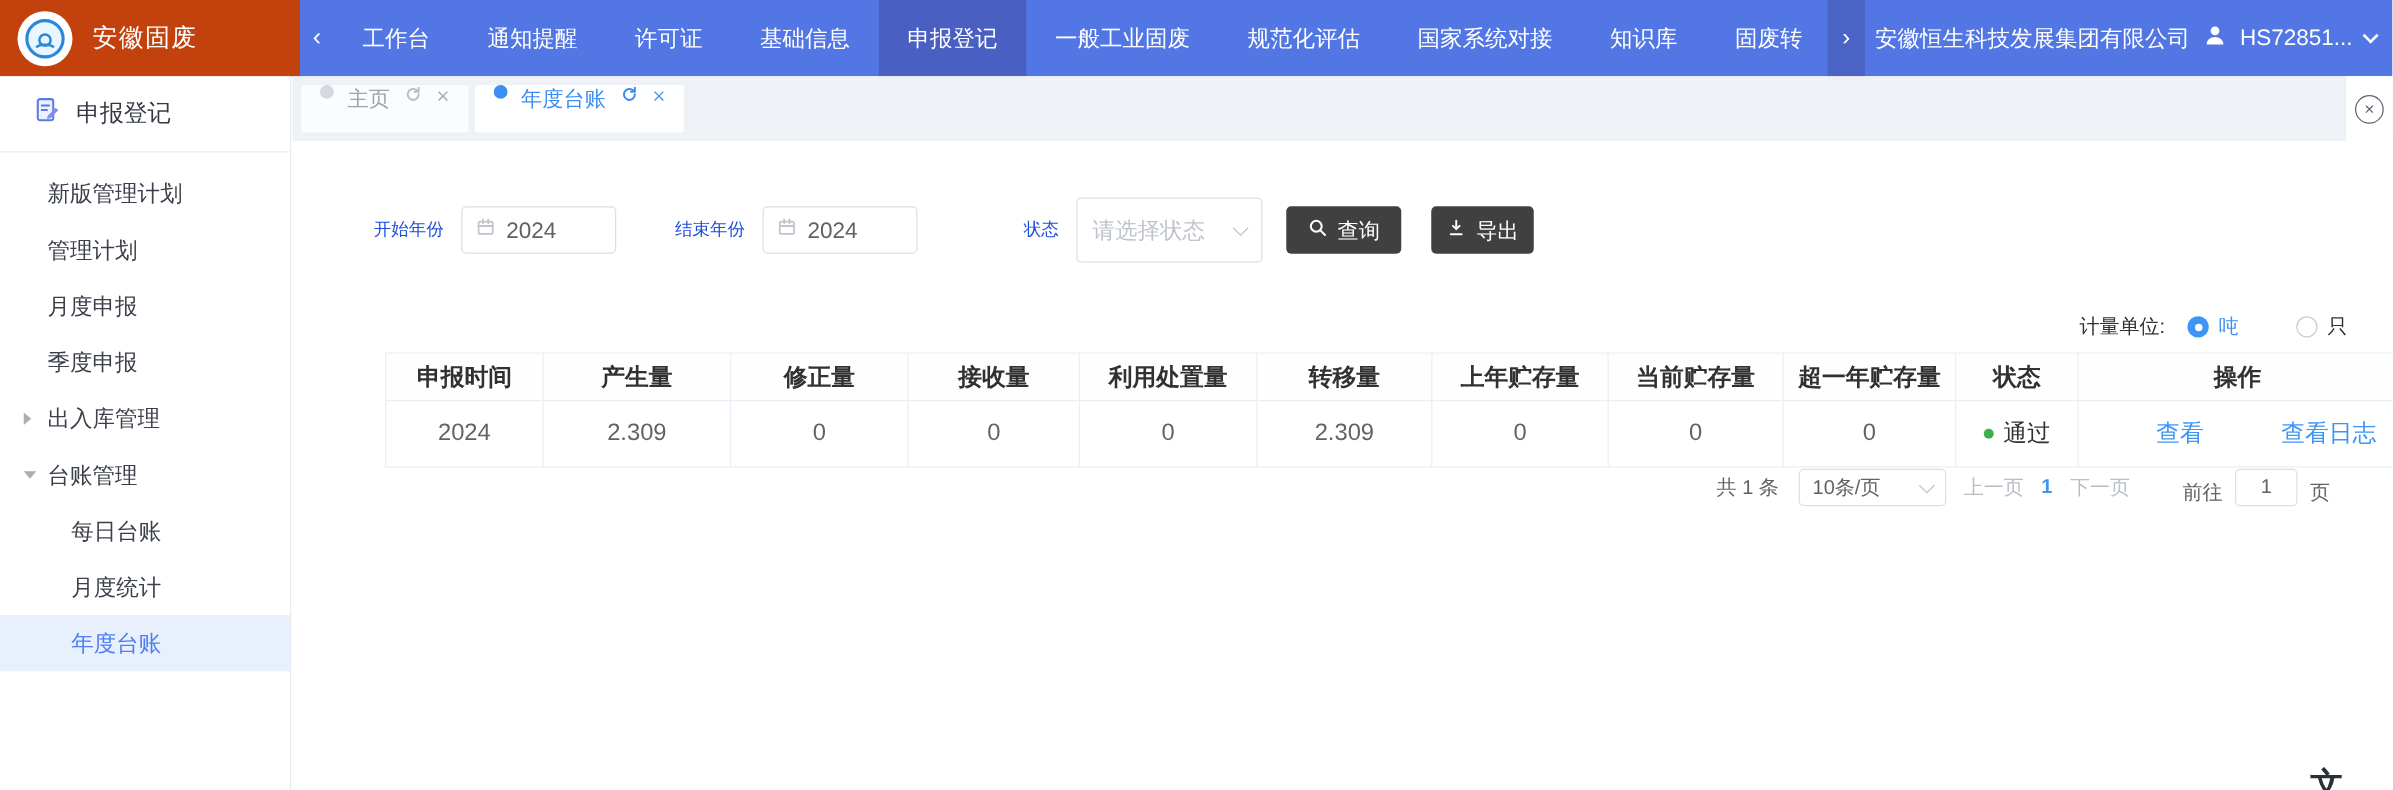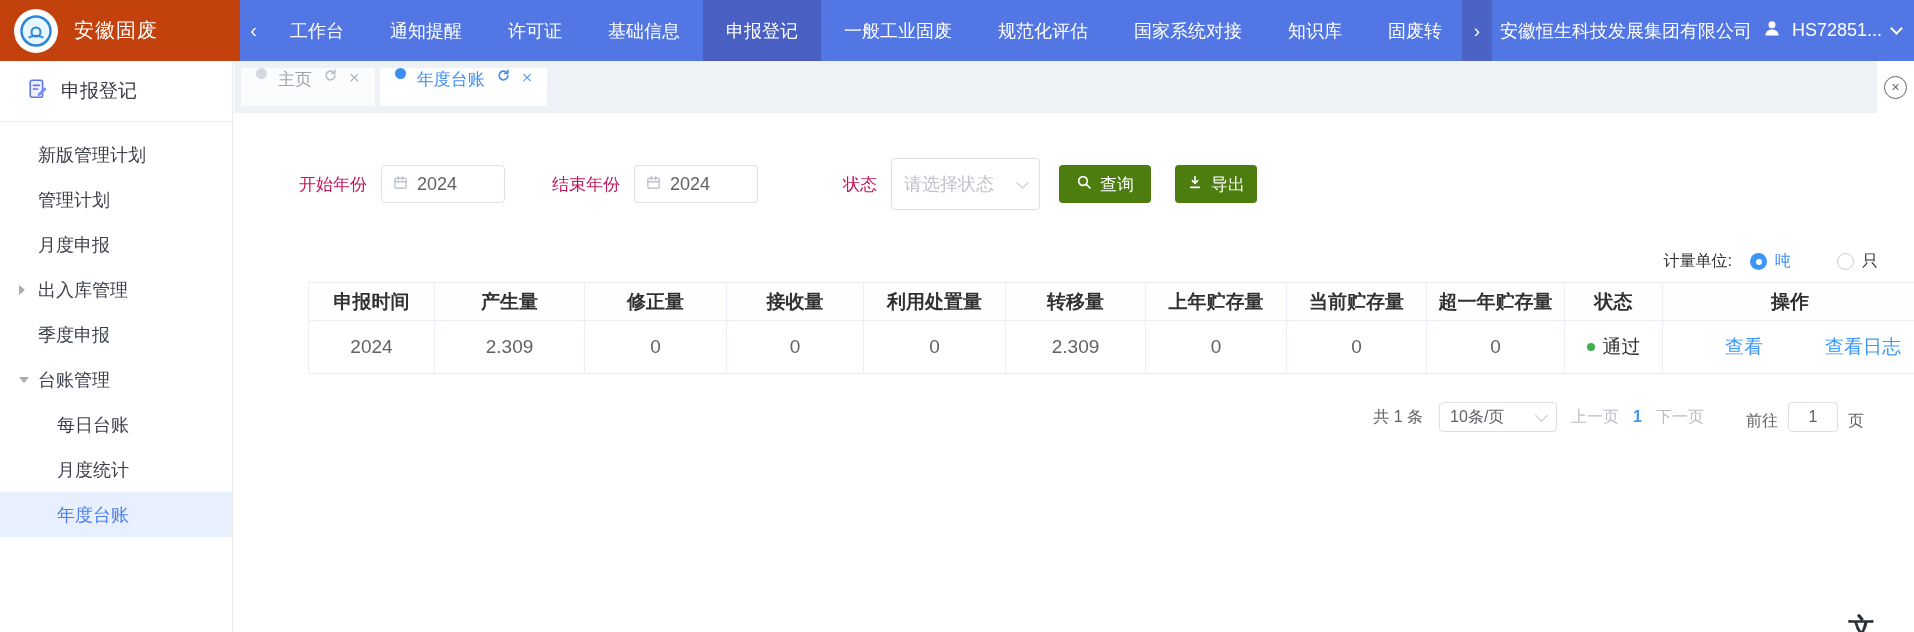--- a/index.html
+++ b/index.html
@@ -38,27 +38,27 @@
   .tab-dot { width:11px; height:11px; border-radius:50%; flex:0 0 auto; }
   .tab.inactive .tab-dot { background:#d5d8de; }
   .tab.active .tab-dot { background:#3d8ef2; }
   .tab-x { font-size:19px; line-height:1; cursor:pointer; }
   .close-all { position:absolute; right:0; top:0; width:37px; height:52px; background:#fff; display:flex; align-items:center; justify-content:center; cursor:pointer; }
   .close-all .circ { width:23px; height:23px; border:1.5px solid #5f6570; border-radius:50%; display:flex; align-items:center; justify-content:center; font-size:14px; color:#5f6570; }
 
   
   .content { position:absolute; left:234px; top:113px; right:0; bottom:0; background:#fff; }
   .filter-row { display:flex; align-items:center; margin:45px 0 0 65px; }
-  .f-label { font-size:17px; color:#be185d; margin-right:14px; white-space:nowrap; }
+  .f-label { font-size:14px; color:#1d4ed8; margin-right:14px; white-space:nowrap; }
   .input-box { width:124px; height:38px; border:1px solid #dcdfe6; border-radius:4px; display:flex; align-items:center; gap:8px; padding:0 10px; background:#fff; }
   .input-box input { border:none; outline:none; width:100%; font-size:18px; color:#606266; font-family:inherit; background:transparent; }
   .gap1 { margin-left:47px; } .gap2 { margin-left:85px; }
   .select-box { width:149px; height:52px; border:1px solid #dcdfe6; border-radius:4px; display:flex; align-items:center; justify-content:space-between; padding:0 12px; color:#bfc4cc; font-size:18px; cursor:pointer; }
   .sel-chev { width:9px; height:9px; border-right:1.6px solid #c0c4cc; border-bottom:1.6px solid #c0c4cc; transform:rotate(45deg); margin-top:-4px; flex:0 0 auto; }
-  .btn { height:38px; border:none; border-radius:4px; background:#4d7c0f; color:#fff; font-size:17px; display:flex; align-items:center; gap:8px; padding:0 20px; cursor:pointer; font-family:inherit; }
+  .btn { height:38px; border:none; border-radius:4px; background:#404040; color:#fff; font-size:17px; display:flex; align-items:center; gap:8px; padding:0 20px; cursor:pointer; font-family:inherit; }
   .btn.search { margin-left:19px; width:92px; justify-content:center; padding:0; }
   .btn.export { margin-left:24px; width:82px; justify-content:center; padding:0; }
 
   .unit-row { display:flex; justify-content:flex-end; align-items:center; margin:41px 36px 0 0; font-size:16px; color:#303133; }
   .radio { width:17px; height:17px; border-radius:50%; flex:0 0 auto; margin:0 8px 0 0; }
   .radio.on { background:#3d96f5; position:relative; }
   .radio.on::after { content:""; position:absolute; left:5.5px; top:5.5px; width:6px; height:6px; border-radius:50%; background:#fff; }
   .radio.off { border:1px solid #c8ccd4; background:#fff; }
   .unit-opt { display:flex; align-items:center; margin-left:18px; cursor:pointer; }
   .unit-opt.sel { color:#3d8ef2; }
@@ -66,21 +66,21 @@
 
   .table-wrap { margin:10px 35px 0 37px;padding-left:37px; }
   table { width:100%; border-collapse:collapse; table-layout:fixed; }
   th { height:38px; font-size:19px; color:#303133; font-weight:bold; border:1px solid #ebeef5; background:#fefefe; text-align:center; }
   td { height:53px; font-size:19px; color:#606266; border:1px solid #ebeef5; text-align:center; }
   td.actions { text-align:left; padding-left:14px; }
   .status-dot { display:inline-block; width:8px; height:8px; border-radius:50%; background:#3eb04b; margin-right:8px; vertical-align:middle; }
   .status-txt { color:#303133; vertical-align:middle; }
   .link { color:#3d96f5; cursor:pointer; margin-right:14px;margin-left:48px; }
 
-  .pager { display:flex; justify-content:flex-end; align-items:center; margin:28px 50px 0 0; font-size:16px; color:#606266; }
+  .pager { display:flex; justify-content:flex-end; align-items:center; margin:1px 50px 0 0; font-size:16px; color:#606266; }
   .pg-total { margin-right:16px; }
   .pg-size { width:118px; height:30px; border:1px solid #dcdfe6; border-radius:4px; display:flex; align-items:center; justify-content:space-between; padding:0 10px; color:#606266; cursor:pointer; }
   .pg-prev,.pg-next { color:#b8bdc6; margin:0 14px; cursor:default; }
   .pg-cur { color:#3d96f5; font-weight:bold; cursor:pointer; }
   .pg-goto { margin-left:28px; display:flex; align-items:flex-end; gap:10px; }
   .pg-input { width:50px; height:30px; border:1px solid #dcdfe6; border-radius:4px; text-align:center; font-size:16px; color:#606266; outline:none; font-family:inherit; }
 
   .float-glyph { position:absolute; right:39px; bottom:-14px; font-size:27px; color:#2b2f36; font-weight:bold; }
 </style>
 </head>
@@ -133,25 +133,25 @@
         <path d="M7 8h6.5M7 12h4.5" stroke="#5e79e8" stroke-width="1.8" stroke-linecap="round"></path>
         <path d="M12.2 17l7-7 2.2 2.2-7 7-2.9.7z" fill="#7b8ff0"></path>
       </svg>
     </span>
     <span>申报登记</span>
   </div>
   <div class="side-menu">
     <div class="side-item">新版管理计划</div>
     <div class="side-item">管理计划</div>
     <div class="side-item">月度申报</div>
+    <div class="side-item">季度申报</div>
     <div class="side-item">
       <span class="tri right"></span>
       <span>出入库管理</span>
     </div>
-    <div class="side-item">季度申报</div>
     <div class="side-item">
       <span class="tri down"></span>
       <span>台账管理</span>
     </div>
     <div class="side-item sub">每日台账</div>
     <div class="side-item sub">月度统计</div>
     <div class="side-item sub active">年度台账</div>
   </div>
 </div>
 

